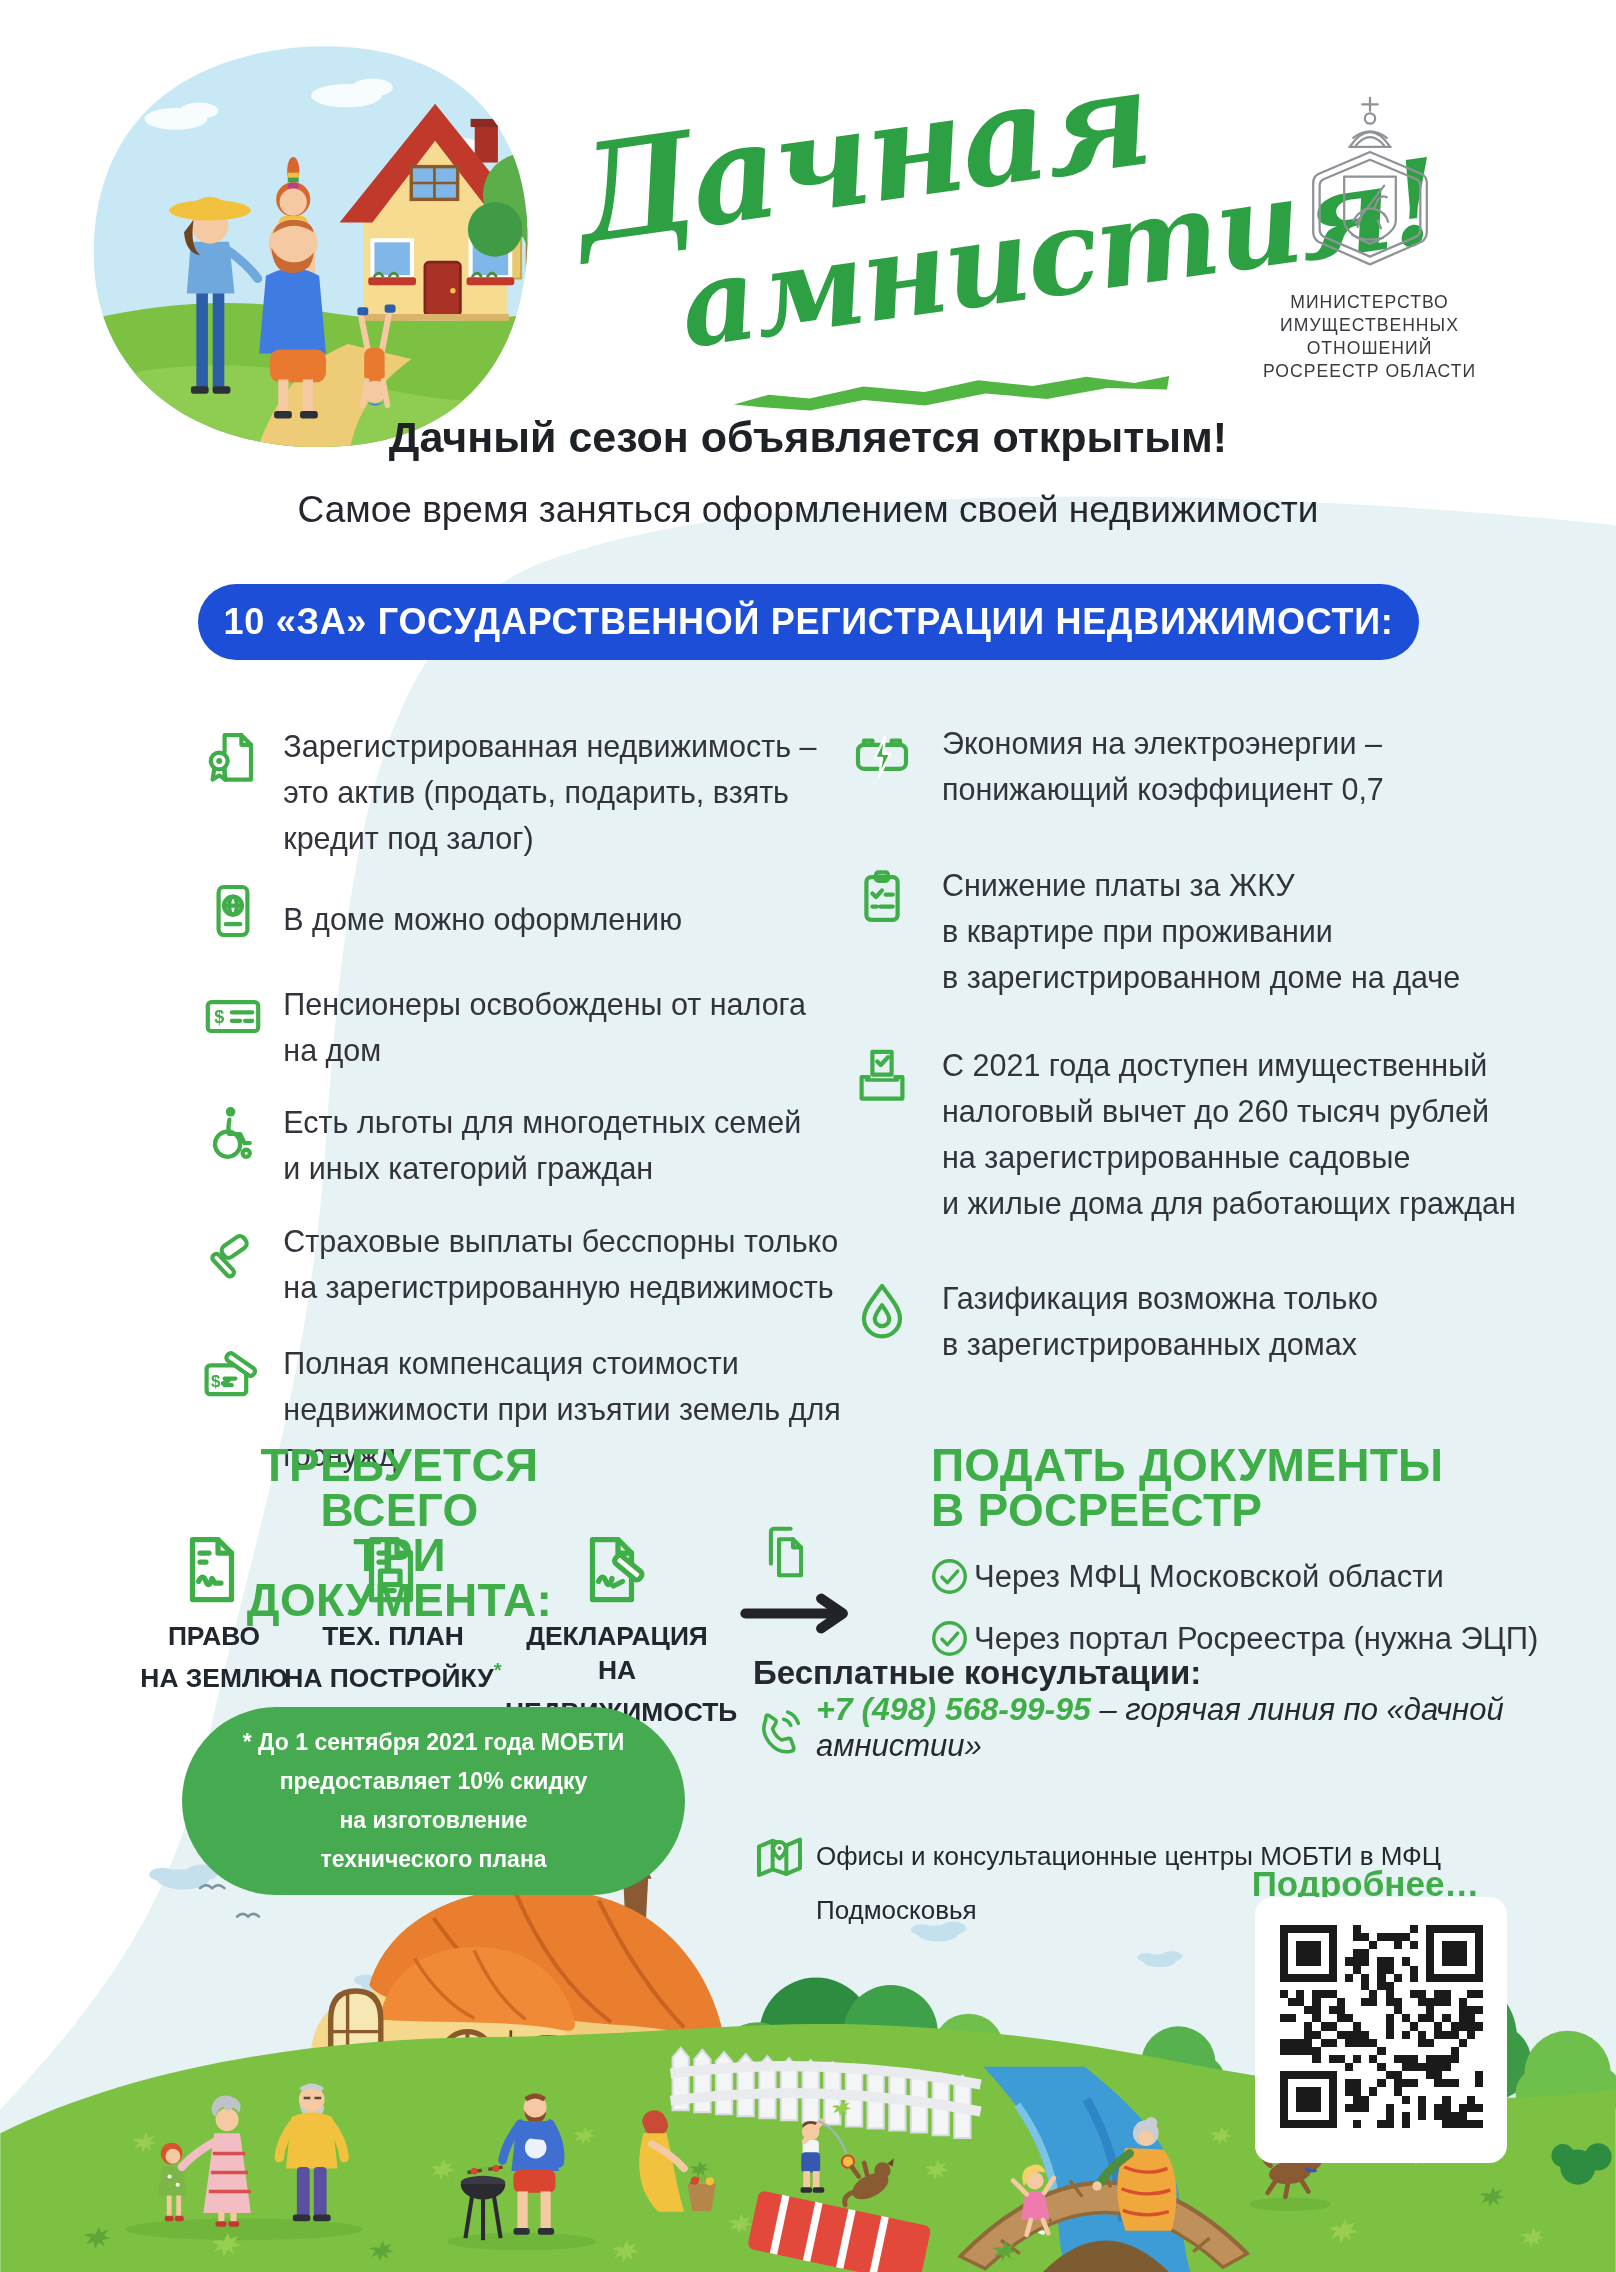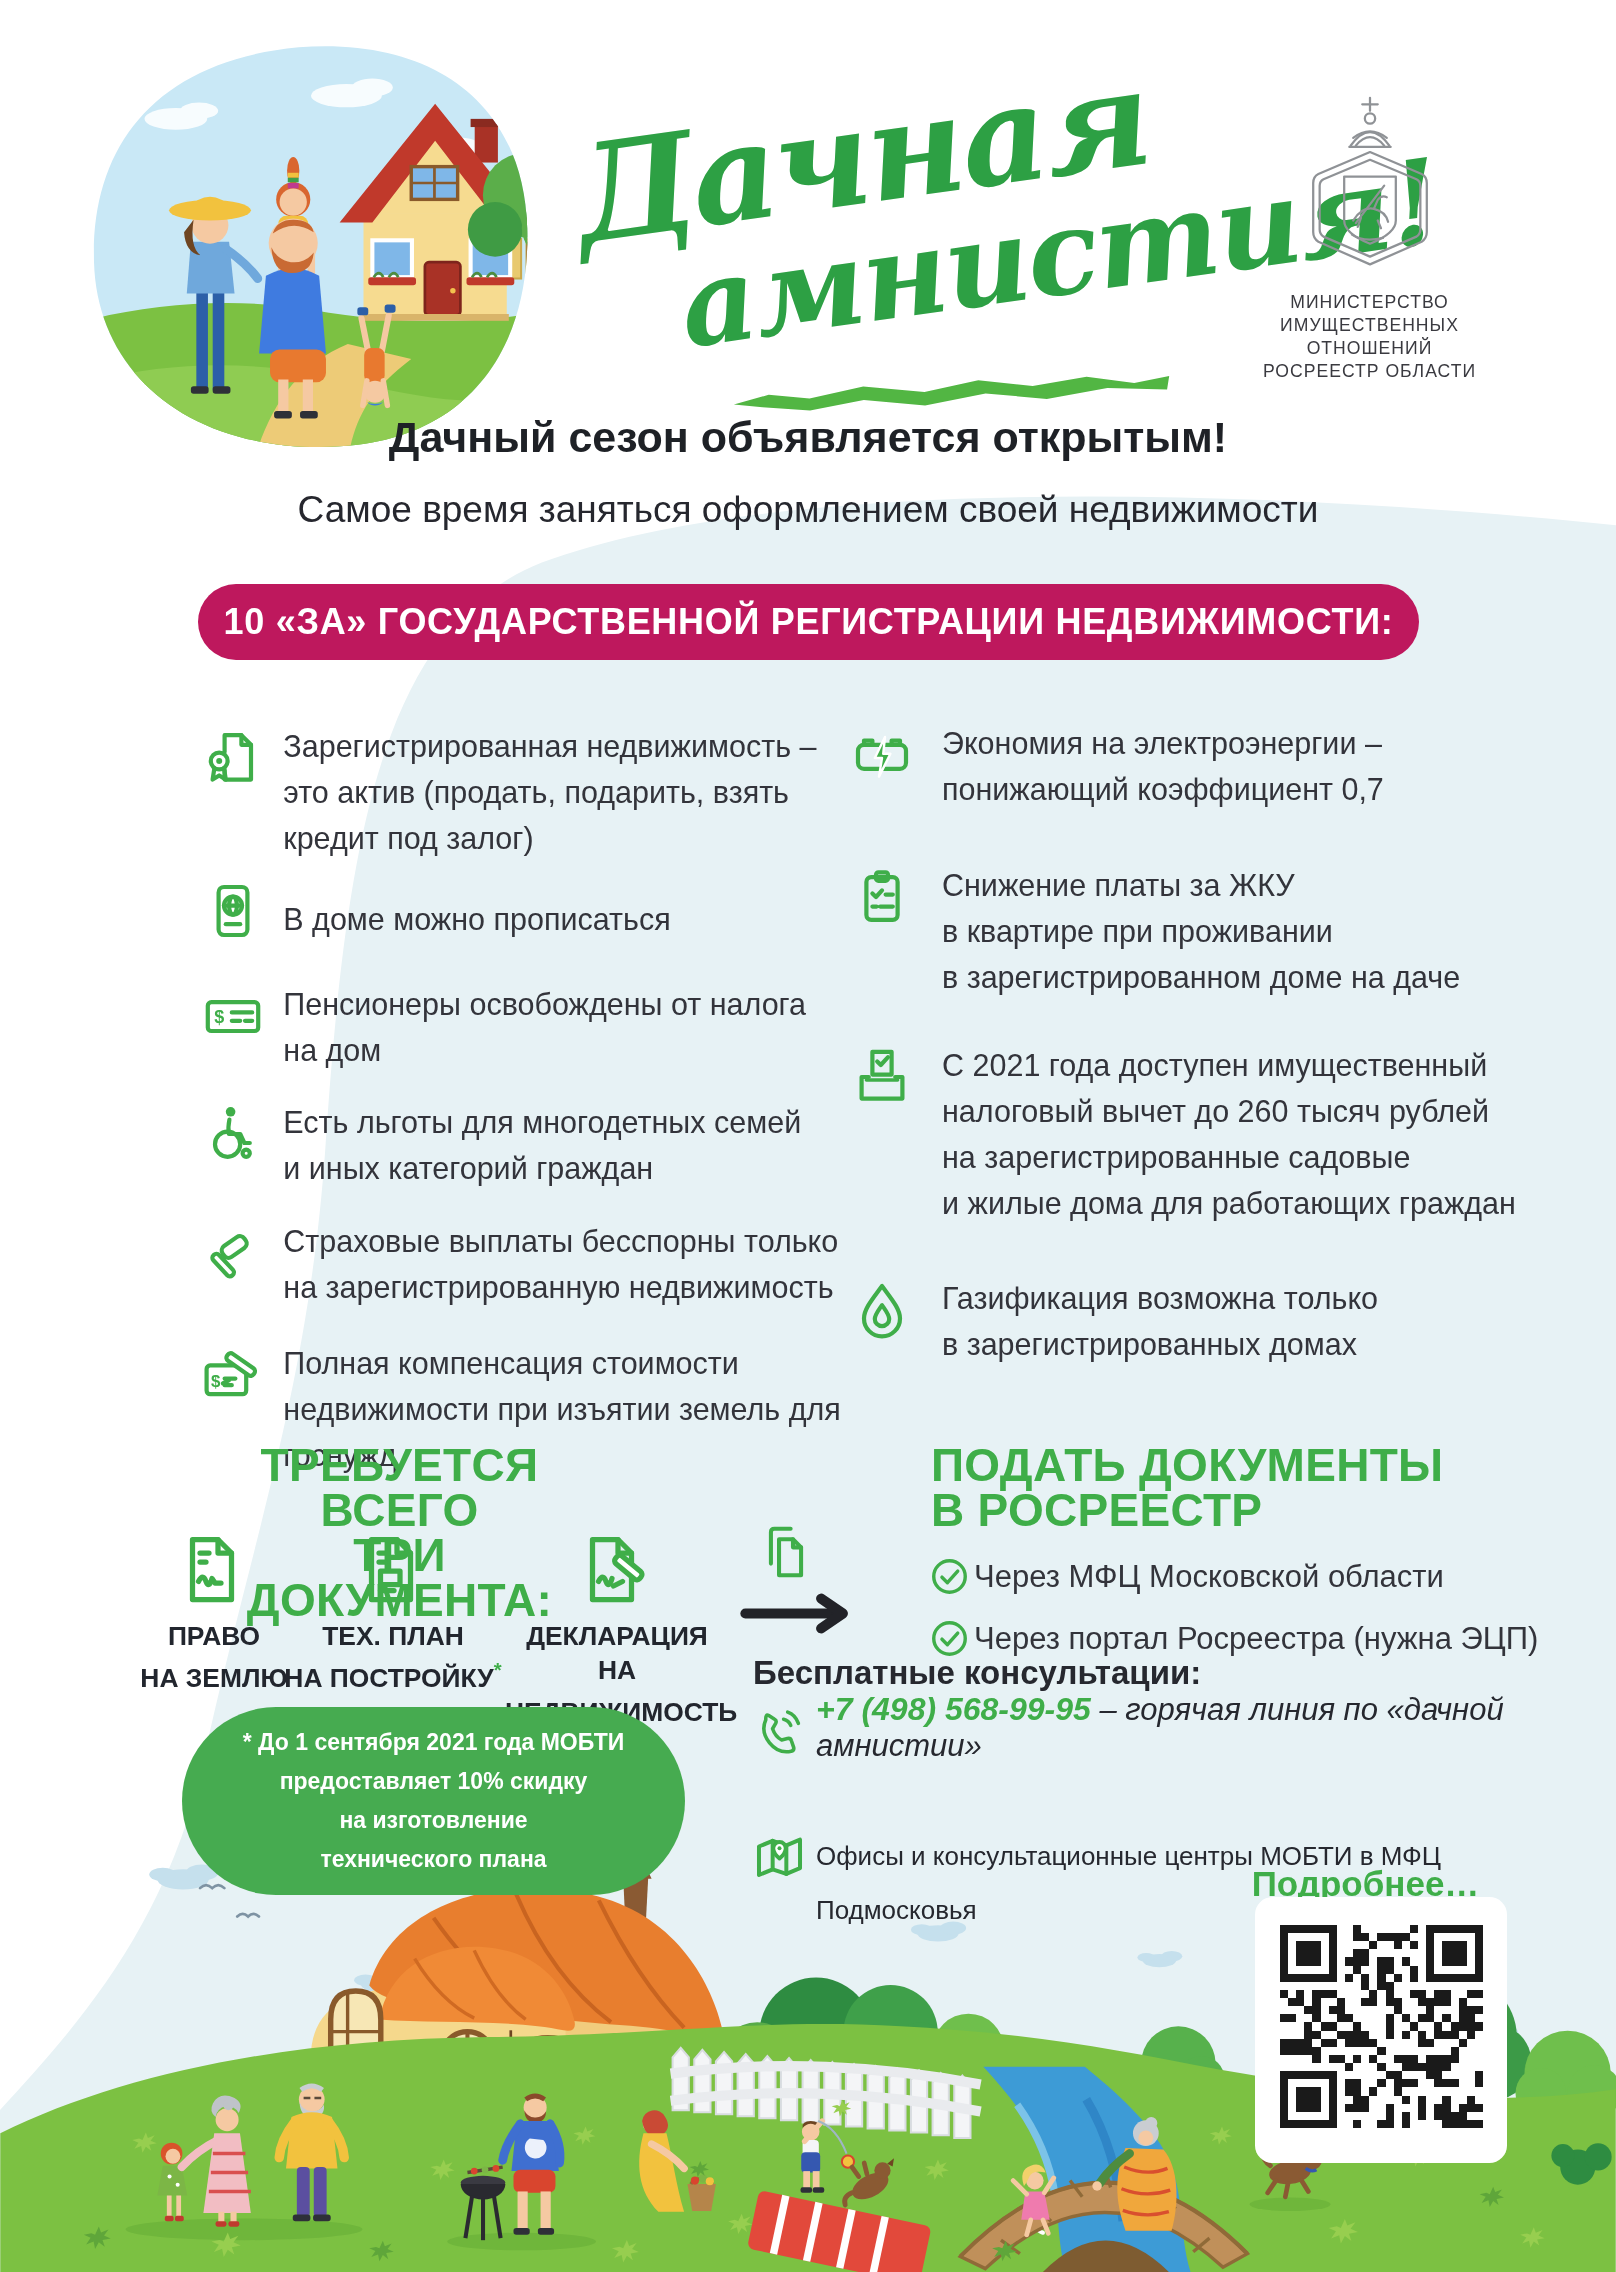--- a/index.html
+++ b/index.html
@@ -20,21 +20,21 @@
   .script-l2{position:absolute;left:102px;top:141px;font-family:"DejaVu Serif",serif;font-style:italic;
              font-weight:700;font-size:117px;letter-spacing:-2px;color:#2DA044;}
   .brush{left:728px;top:369px;width:447px;height:41px;z-index:1;transform:rotate(-2.5deg);}
   .ministry{left:1224px;top:88px;width:291px;z-index:2;text-align:center;}
   .ministry .emblem{margin:0 auto;width:142px;height:203px;}
   .ministry .mline{font-size:17.6px;letter-spacing:1px;line-height:23px;color:#3A3A40;}
 
   .headline{left:0;top:413px;width:1616px;text-align:center;font-weight:700;font-size:43px;color:#1E2126;z-index:2;}
   .subheadline{left:0;top:489px;width:1616px;text-align:center;font-size:37px;color:#26272E;z-index:2;}
 
-  .banner{left:198px;top:584px;width:1221px;height:76px;border-radius:38px;background:#be185d;z-index:2;
+  .banner{left:198px;top:584px;width:1221px;height:76px;border-radius:38px;background:#1d4ed8;z-index:2;
           display:flex;align-items:center;justify-content:center;}
   .banner span{color:#fff;font-weight:700;font-size:36px;letter-spacing:0.7px;}
 
   
   .brow{position:absolute;display:flex;gap:20.3px;z-index:2;}
   .brow.right{gap:30px;}
   .bicon{width:60px;flex:0 0 60px;}
   .btext{font-size:30.5px;line-height:46px;color:#33343B;margin-top:-4.7px;}
   .btext.single{margin-top:15px;}
 
@@ -513,21 +513,21 @@
   <div class="brow" style="left:203px;top:881px">
     <span class="bicon">
       <svg viewBox="0 0 100 100" fill="none" stroke="#3FAE49" stroke-width="7" stroke-linecap="round" stroke-linejoin="round">
         <rect x="26" y="10" width="48" height="80" rx="9"></rect>
           <circle cx="50" cy="41" r="15"></circle>
           <ellipse cx="50" cy="41" rx="6.5" ry="15"></ellipse>
           <path d="M35 41 H65"></path>
           <path d="M38 72 H62"></path>
       </svg>
     </span>
-    <div class="btext single">В доме можно прописаться</div>
+    <div class="btext single">В доме можно оформлению</div>
   </div>
   <div class="brow" style="left:203px;top:986px">
     <span class="bicon">
       <svg viewBox="0 0 100 100" fill="none" stroke="#3FAE49" stroke-width="7" stroke-linecap="round" stroke-linejoin="round">
         <rect x="8" y="27" width="84" height="48" rx="6"></rect>
         <text x="27" y="62" text-anchor="middle" font-family="Liberation Sans,sans-serif" font-size="30" font-weight="bold" fill="#3FAE49" stroke="none">$</text>
         <path d="M48 44 H82 M48 58 H62 M70 58 H82"></path>
       </svg>
     </span>
     <div class="btext pre">Пенсионеры освобождены от налога

